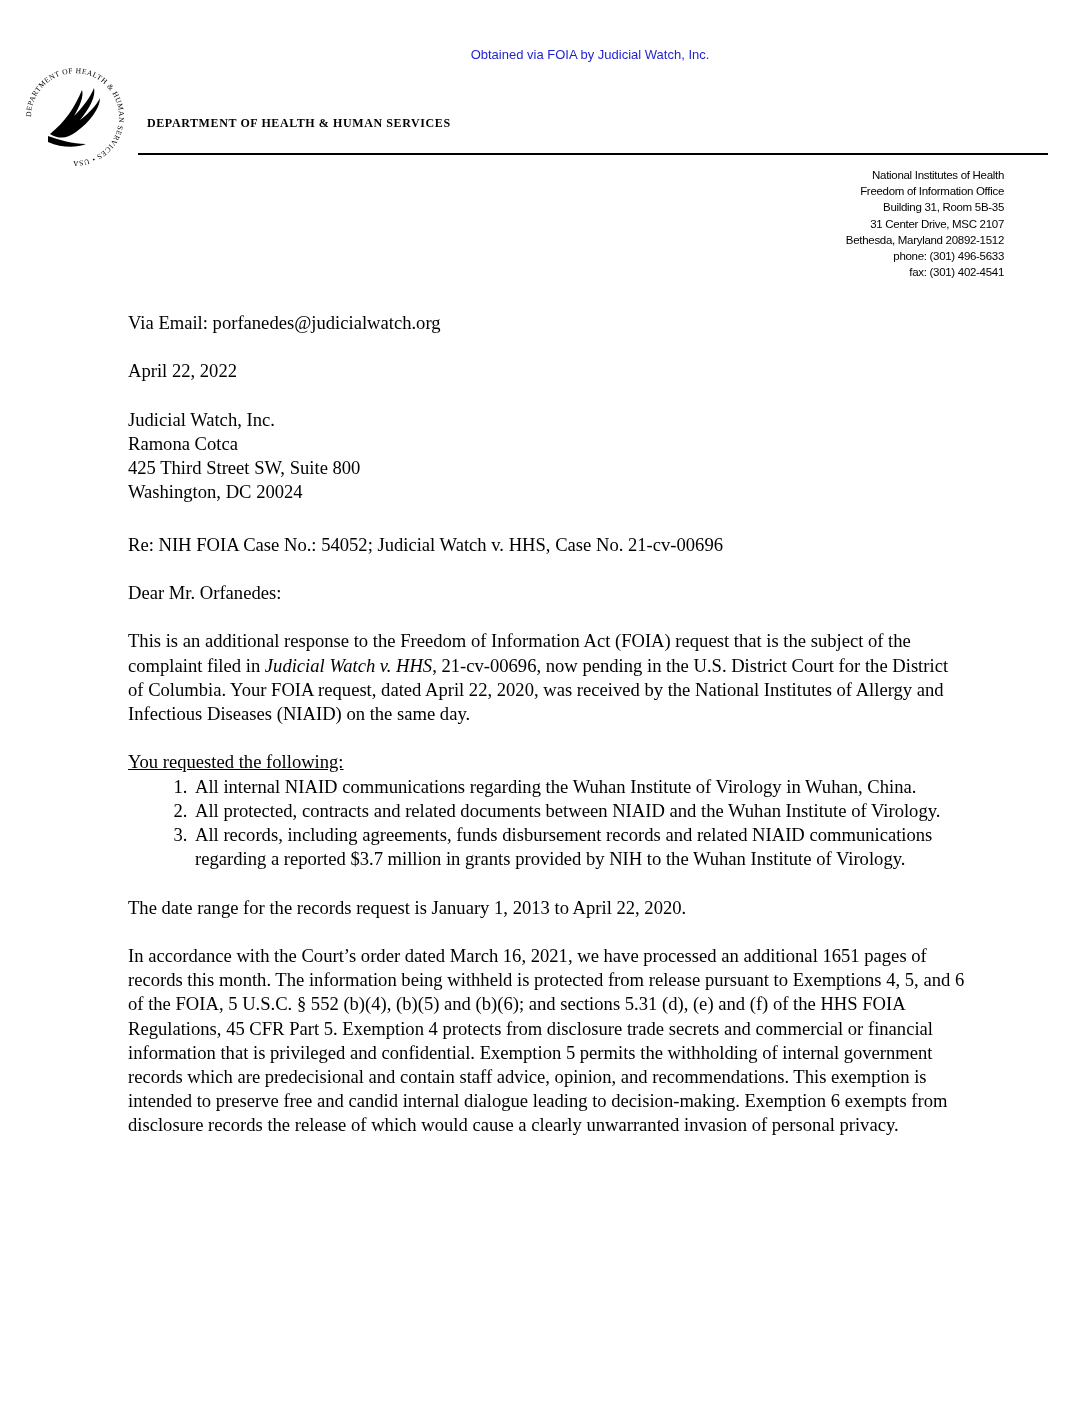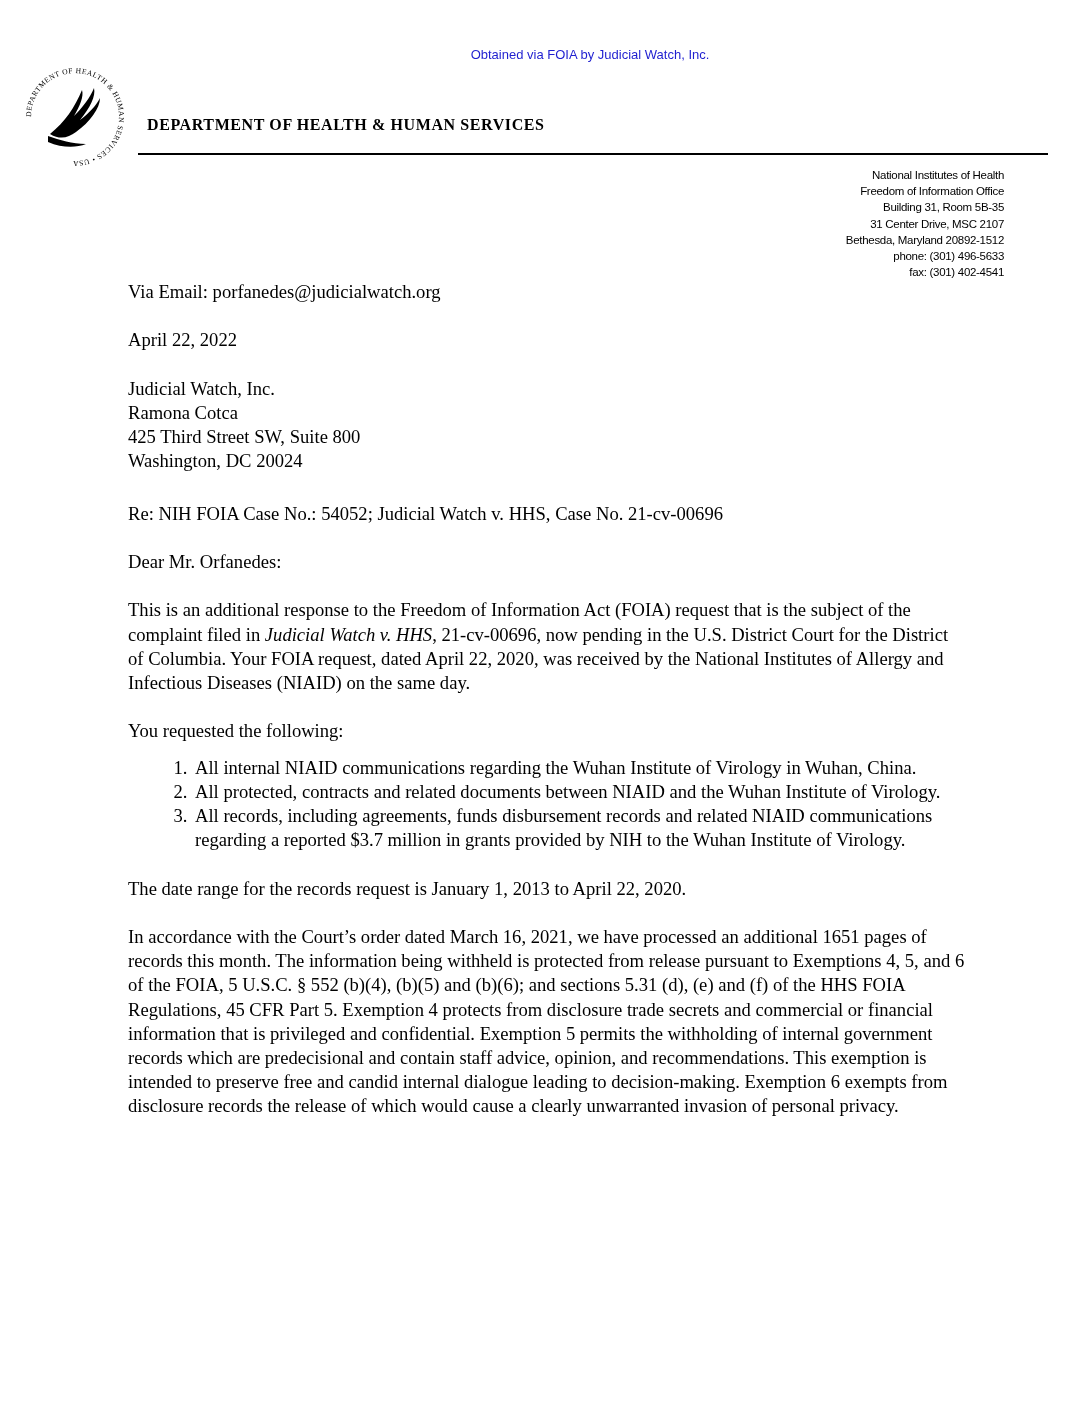--- a/index.html
+++ b/index.html
@@ -1,26 +1,26 @@
 <!DOCTYPE html>
 <html><head>
 <meta charset="utf-8">
 <style>
   html, body { margin: 0; padding: 0; background: #ffffff; }
   body { width: 1088px; height: 1408px; position: relative; overflow: hidden; color: #000; }
   .serif { font-family: "Liberation Serif", "DejaVu Serif", serif; }
   .sans { font-family: "Liberation Sans", "DejaVu Sans", sans-serif; padding-left: 46px; }
   .banner { position: absolute; top: 47px; left: 0; width: 1088px; text-align: center; font-size: 13px; color: #1f1fd0; }
   .seal { position: absolute; left: 20px; top: 62px; width: 110px; height: 110px; }
-  .dept { position: absolute; left: 147px; top: 116px; font-size: 16px; font-weight: bold; letter-spacing: 0.6px; }
+  .dept { position: absolute; left: 147px; top: 116px; font-size: 12px; font-weight: bold; letter-spacing: 0.6px; }
   .rule { position: absolute; left: 138px; top: 153px; width: 910px; height: 2px; background: #000; }
   .addr { position: absolute; right: 84px; top: 167px; text-align: right; font-size: 11.5px; line-height: 16.2px; letter-spacing: -0.3px; }
-  .body { position: absolute; left: 128px; top: 280px; width: 840px; font-size: 18.6px; line-height: 24.2px; }
+  .body { position: absolute; left: 128px; top: 311px; width: 840px; font-size: 18.6px; line-height: 24.2px; }
   .body p { margin: 0 0 24.2px 0; }
-  .body .nog { margin-bottom: 12px; }
+  .body .nog { margin-bottom: 0; text-decoration: underline; }
   ol.req { margin: 0 0 24.2px 0; padding-left: 64px; }
   ol.req li { padding-left: 3px; }
 </style>
 </head>
 <body>
 
 <div class="banner sans">Obtained via FOIA by Judicial Watch, Inc.</div>
 
 <svg class="seal" viewBox="0 0 110 110">
   <defs>

